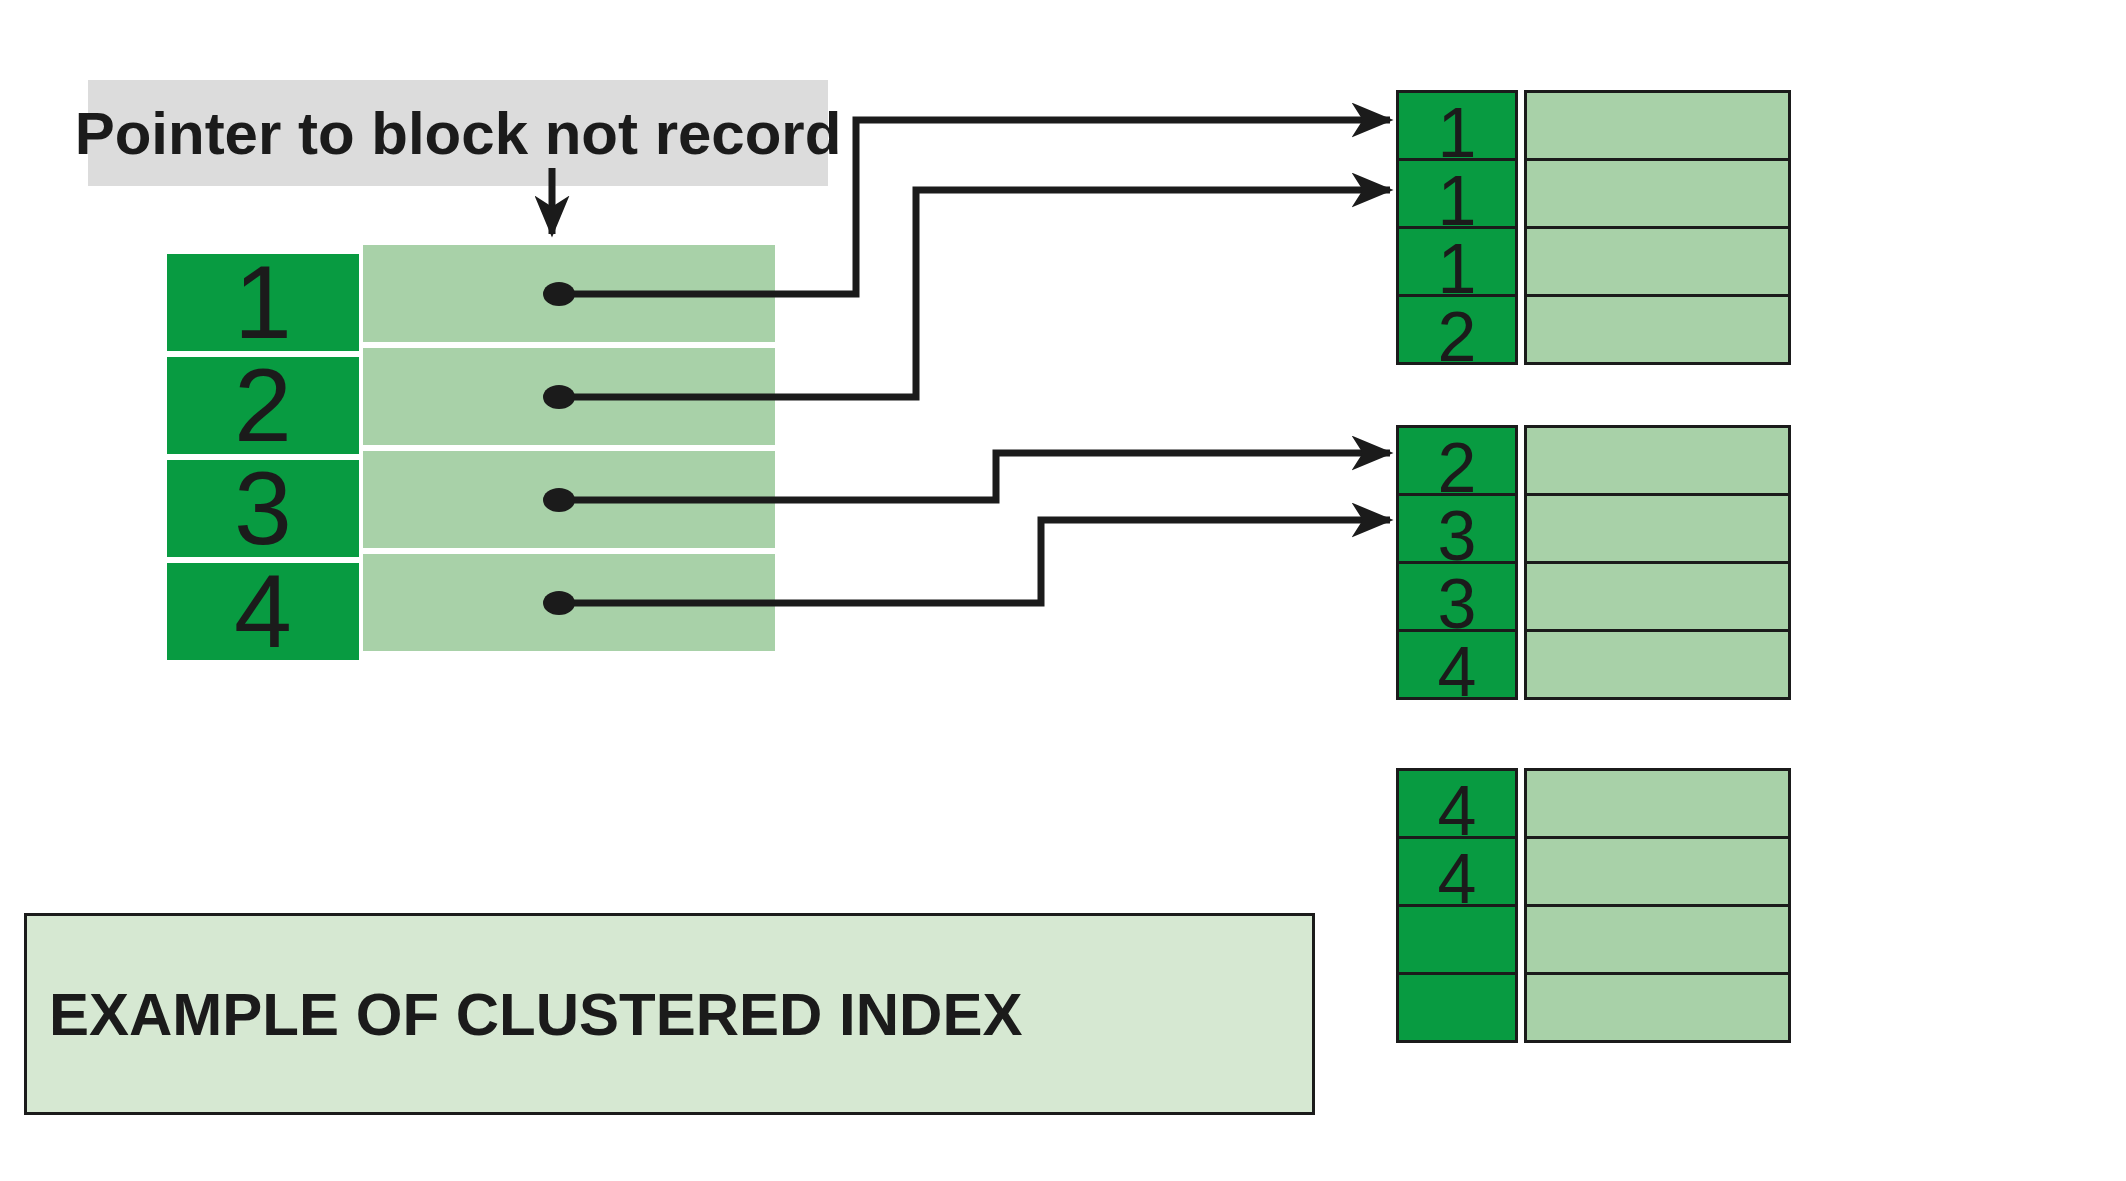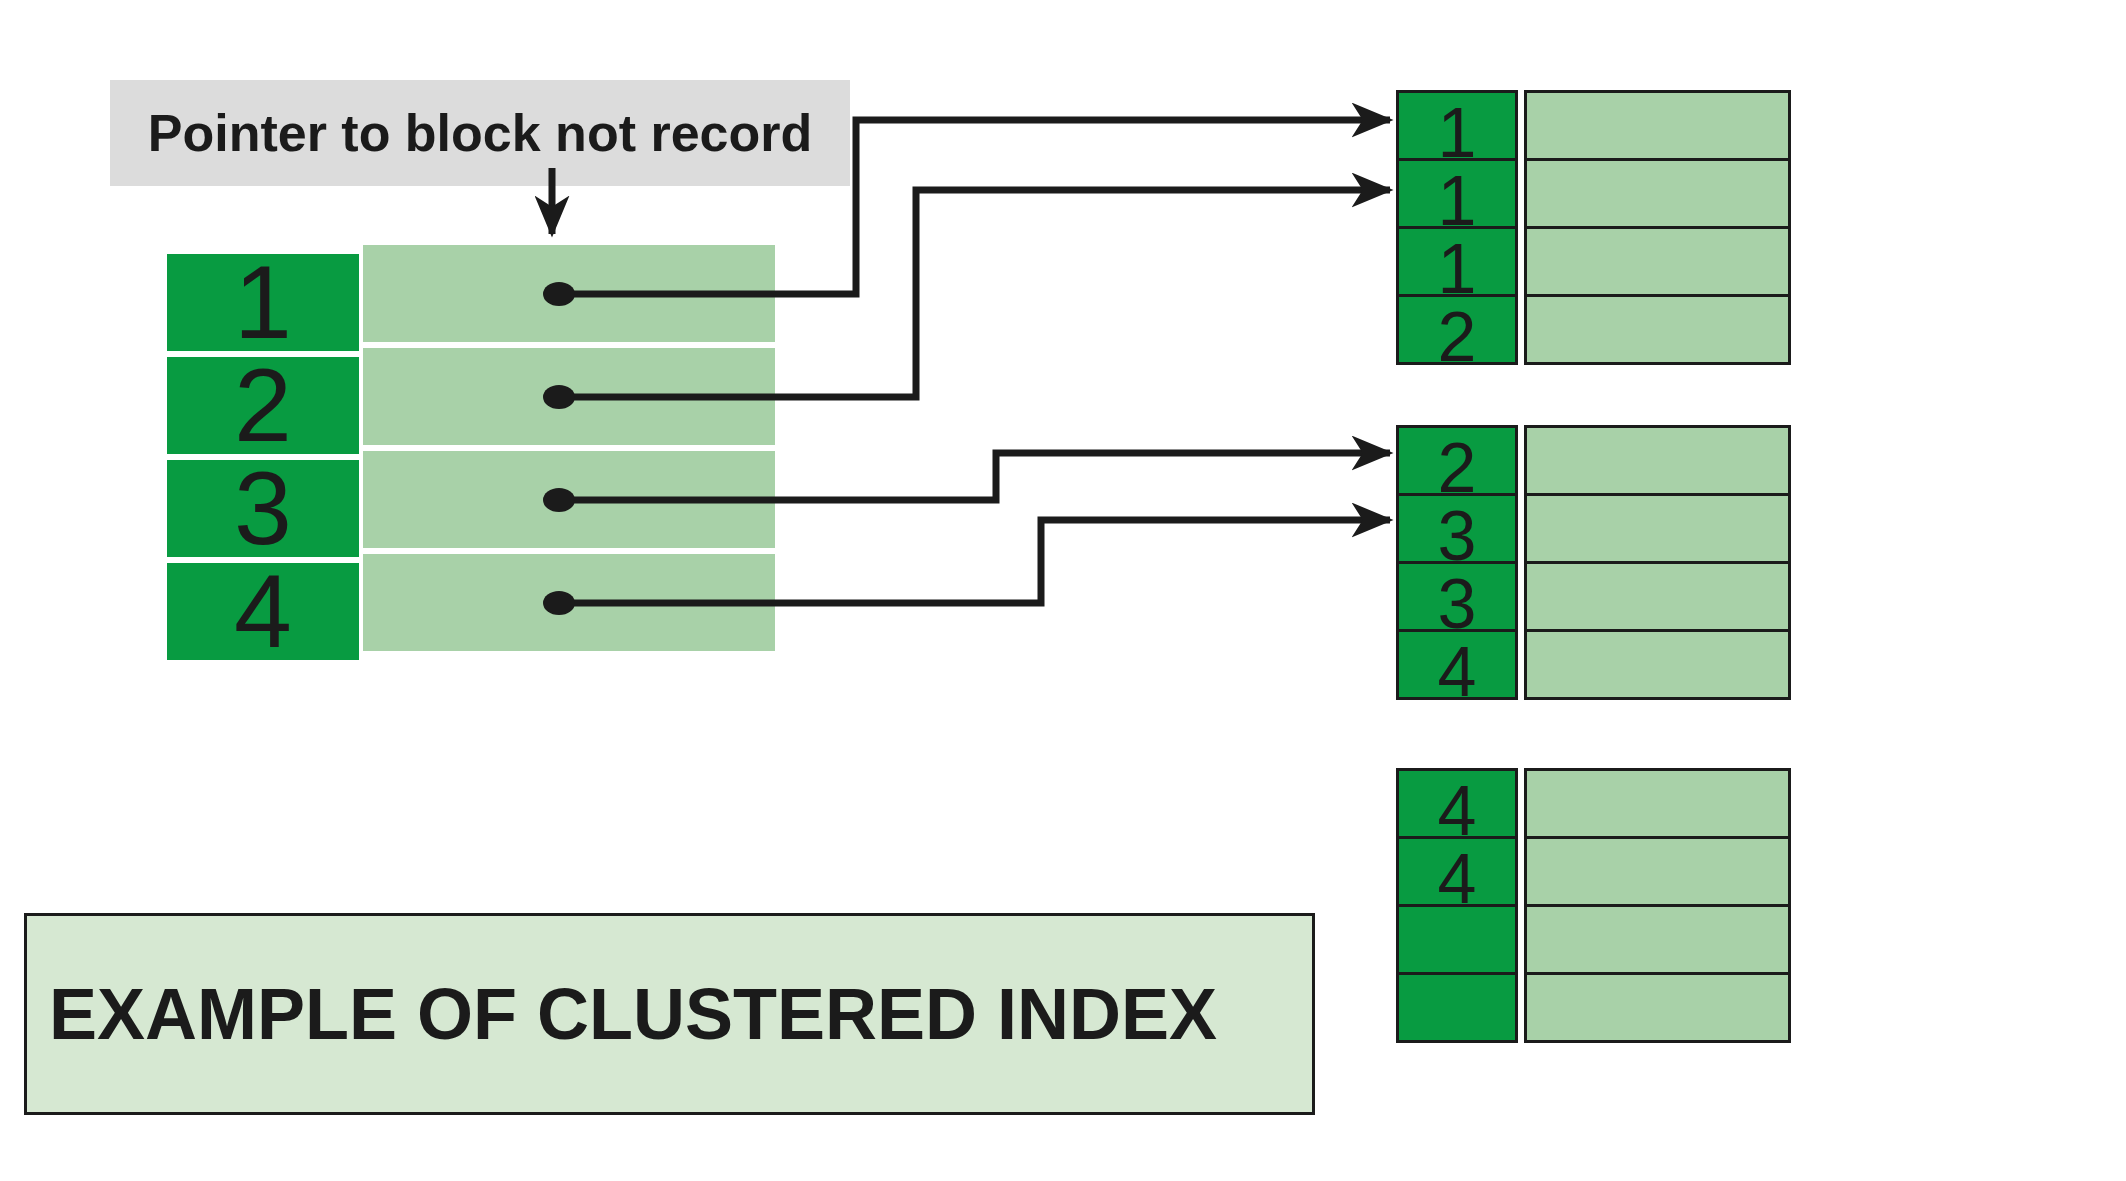--- a/index.html
+++ b/index.html
@@ -19,25 +19,24 @@
 
   
   .pointer-label {
     position: absolute;
     left: 88px; top: 80px;
     width: 740px; height: 106px;
     background: #dcdcdc;
     display: flex;
     align-items: center;
     justify-content: center;
-    font-size: 52px;
+    font-size: 60px;
     font-weight: bold;
     letter-spacing: 0px;
     white-space: nowrap;
-    margin-left: 22px;
   }
 
   
   .index-table {
     position: absolute;
     left: 167px; top: 245px;
     display: flex;
     flex-direction: column;
     gap: 6px;
   }
@@ -93,21 +92,21 @@
 
   
   .caption-box {
     position: absolute;
     left: 24px; top: 913px;
     width: 1263px; height: 196px;
     background: #d6e8d2;
     border: 3px solid #1b1b1b;
     display: flex;
     align-items: center;
-    font-size: 72px;
+    font-size: 60px;
     font-weight: bold;
     padding-left: 22px;
     white-space: nowrap;
   }
 
   
   .overlay {
     position: absolute;
     left: 0; top: 0;
     width: 2126px; height: 1181px;

